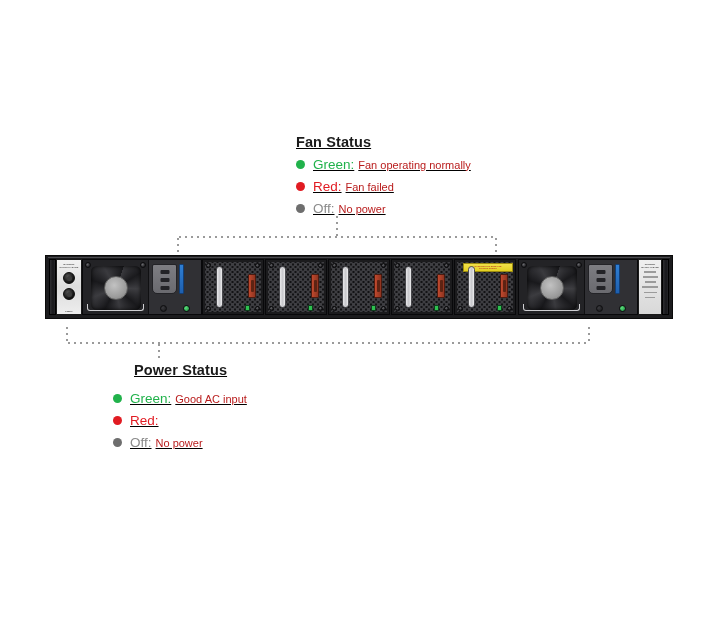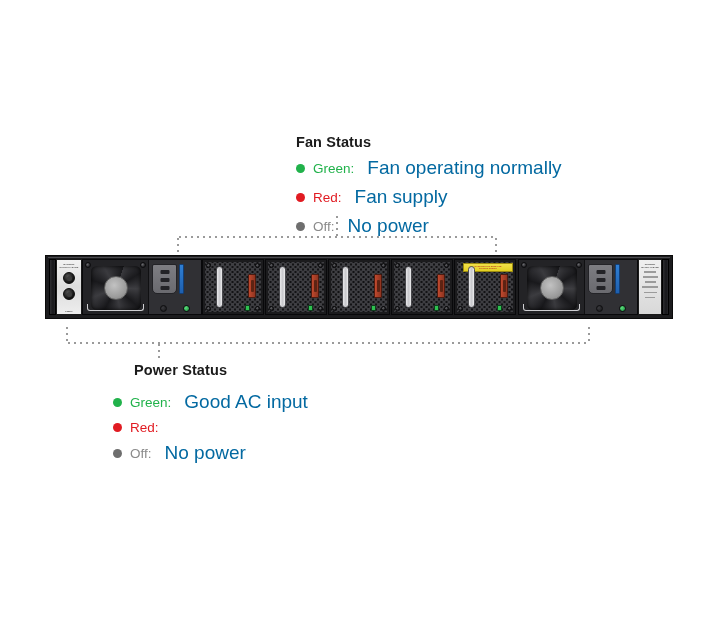--- a/index.html
+++ b/index.html
@@ -9,21 +9,21 @@
     background: #ffffff;
   }
   body {
     width: 717px; height: 625px;
     position: relative;
     font-family: "Liberation Sans", sans-serif;
     overflow: hidden;
   }
 
   
-  .callout { position: absolute; }
+  .callout { position: absolute; text-decoration: underline; }
 
   .callout-title {
     font-size: 14.5px;
     font-weight: bold;
     color: #1b1b1b;
     letter-spacing: 0.1px;
     white-space: nowrap;
   }
 
   .spec-line {
@@ -41,25 +41,25 @@
     white-space: nowrap;
   }
   .legend-dot {
     width: 9px; height: 9px;
     border-radius: 50%;
     flex: 0 0 auto;
     margin-right: 8px;
   }
   .legend-key {
     font-size: 13.5px;
-    margin-right: 13px;
+    margin-right: 4px;
   }
   .legend-desc {
-    font-size: 19px;
-    color: #0369a1;
+    font-size: 11px;
+    color: #b91c1c;
   }
 
   
   .dot-h {
     position: absolute;
     height: 2px;
     background-image: radial-gradient(circle, #9a9a9a 45%, rgba(0,0,0,0) 50%);
     background-size: 6px 2px;
     background-repeat: repeat-x;
   }
@@ -360,21 +360,21 @@
 
   <div class="legend-row">
     <span class="legend-dot" style="background:#21b24b"></span>
     <span class="legend-key" style="color:#21b24b">Green:</span>
     <span class="legend-desc">Fan operating normally</span>
   </div>
 
   <div class="legend-row">
     <span class="legend-dot" style="background:#e11b22"></span>
     <span class="legend-key" style="color:#e11b22">Red:</span>
-    <span class="legend-desc">Fan supply</span>
+    <span class="legend-desc">Fan failed</span>
   </div>
 
   <div class="legend-row">
     <span class="legend-dot" style="background:#6e6e6e"></span>
     <span class="legend-key" style="color:#8b8b8b">Off:</span>
     <span class="legend-desc">No power</span>
   </div>
 </div>
 
 <div>

